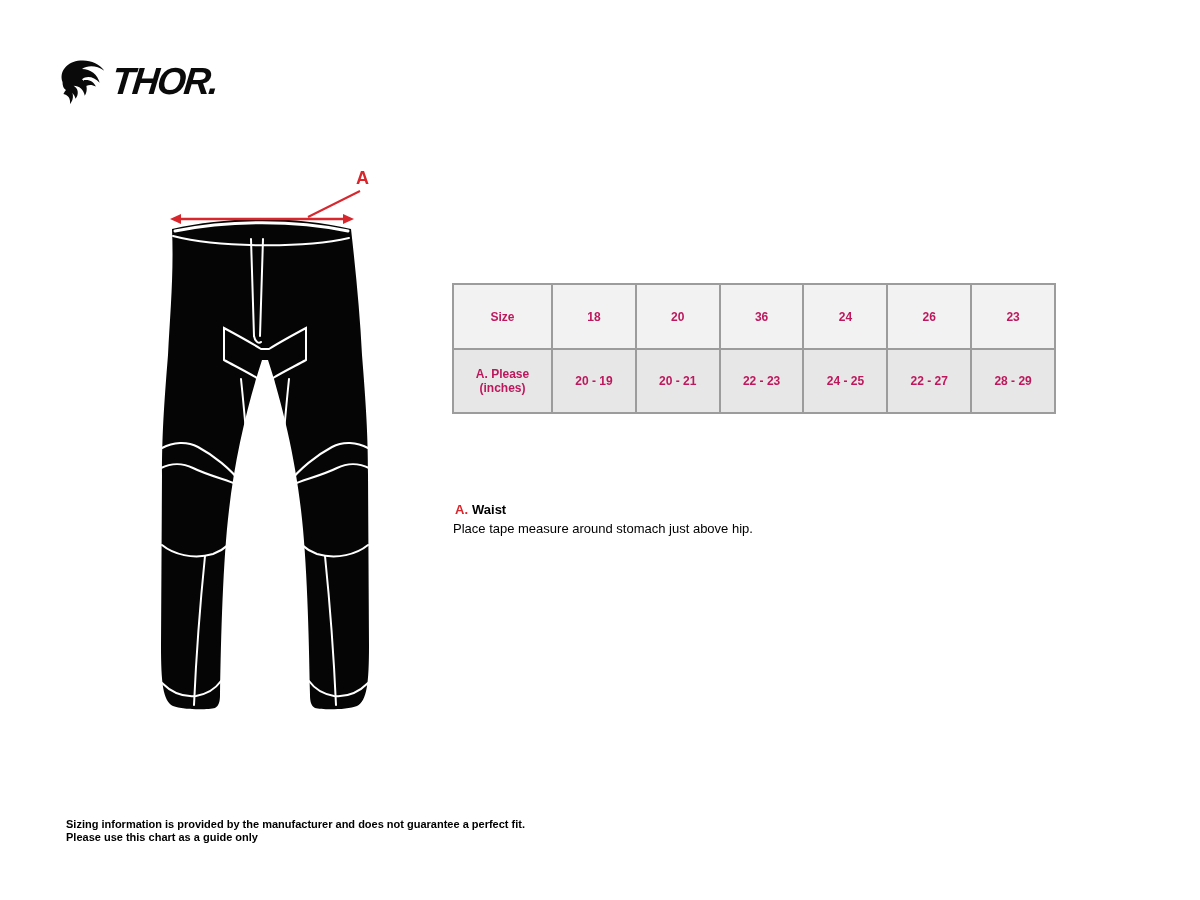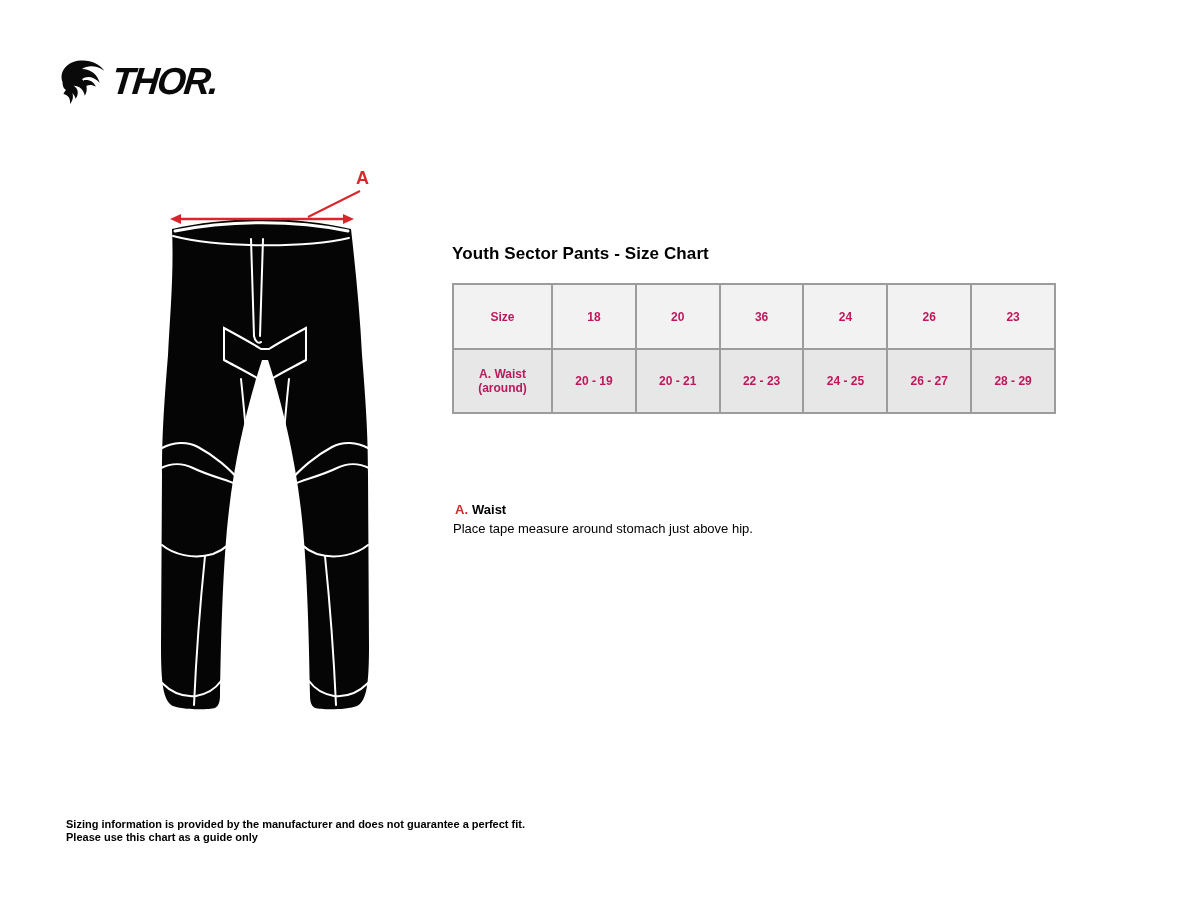--- a/index.html
+++ b/index.html
@@ -116,40 +116,39 @@
       <g stroke="#d8262d" fill="#d8262d">
         <line x1="172" y1="214" x2="342" y2="214" stroke-width="2.5"></line>
         <polygon points="165,214 176,209 176,219" stroke="none"></polygon>
         <polygon points="349,214 338,209 338,219" stroke="none"></polygon>
         <line x1="303" y1="212" x2="355" y2="186" stroke-width="2"></line>
       </g>
     </svg>
     <span class="arrow-label">A</span>
   </div>
 
-  <div class="chart-title">Youth Sector Pants - Size Chart</div>
 
   <table class="size-table">
     <tbody>
         <tr class="hdr">
       <td class="first">Size</td>
       <td>18</td>
       <td>20</td>
       <td>36</td>
       <td>24</td>
       <td>26</td>
       <td>23</td>
     </tr>
     <tr class="val">
-      <td class="first">A. Waist (around)</td>
+      <td class="first">A. Please (inches)</td>
       <td>20 - 19</td>
       <td>20 - 21</td>
       <td>22 - 23</td>
       <td>24 - 25</td>
-      <td>26 - 27</td>
+      <td>22 - 27</td>
       <td>28 - 29</td>
     </tr>
   </tbody>
     </table>
 
   <div class="measure-item">
     <span class="letter">A.</span><span>Waist</span>
   </div>
   <div class="measure-instruction">Place tape measure around stomach just above hip.</div>
 

